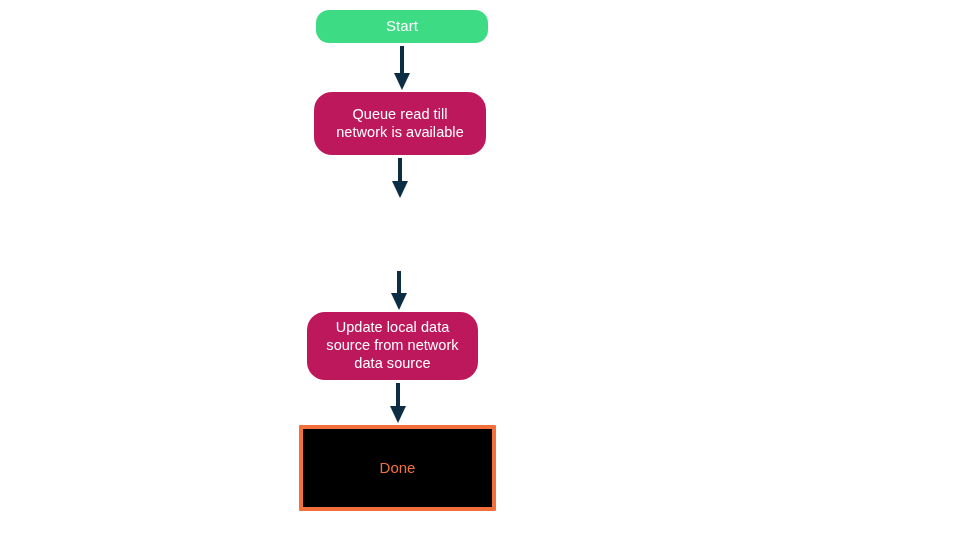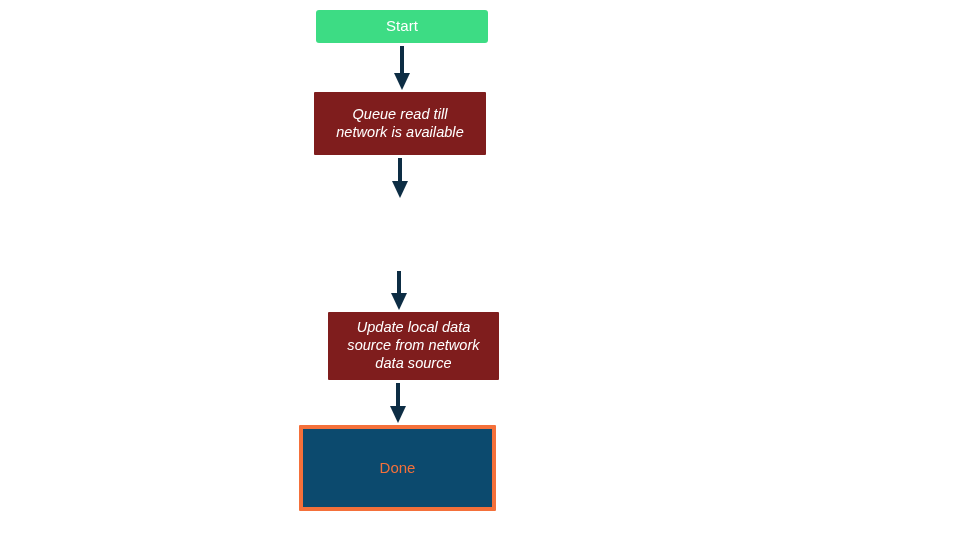--- a/index.html
+++ b/index.html
@@ -32,66 +32,65 @@
     white-space: pre-line;
   }
 
   
   .node-start {
     left: 316px;
     top: 10px;
     width: 172px;
     height: 33px;
     background: #3ddc84;
-    border-radius: 3px;
+    border-radius: 13px;
   }
   .node-start .node-label {
     color: #ffffff;
     font-size: 15px;
     letter-spacing: 0.1px;
   }
 
   
   .node-process {
-    background: #7f1d1d;
-    border-radius: 1px;
-    font-style: italic;
+    background: #be185d;
+    border-radius: 18px;
   }
   .node-process .node-label {
     color: #ffffff;
     font-size: 14.5px;
     letter-spacing: 0.05px;
     padding: 0 10px;
   }
   .node-p1 {
     left: 314px;
     top: 92px;
     width: 172px;
     height: 63px;
   }
   .node-p2 {
     left: 314px;
     top: 200px;
     width: 172px;
     height: 68px;
   }
   .node-p3 {
-    left: 328px;
+    left: 307px;
     top: 312px;
     width: 171px;
     height: 68px;
   }
 
   
   .node-done {
     left: 299px;
     top: 425px;
     width: 197px;
     height: 86px;
-    background: #0c4a6e;
+    background: #000000;
     border: 4px solid #f4703a;
     border-radius: 1px;
   }
   .node-done .node-label {
     color: #f4703a;
     font-size: 15px;
   }
 
   
   .edge {

